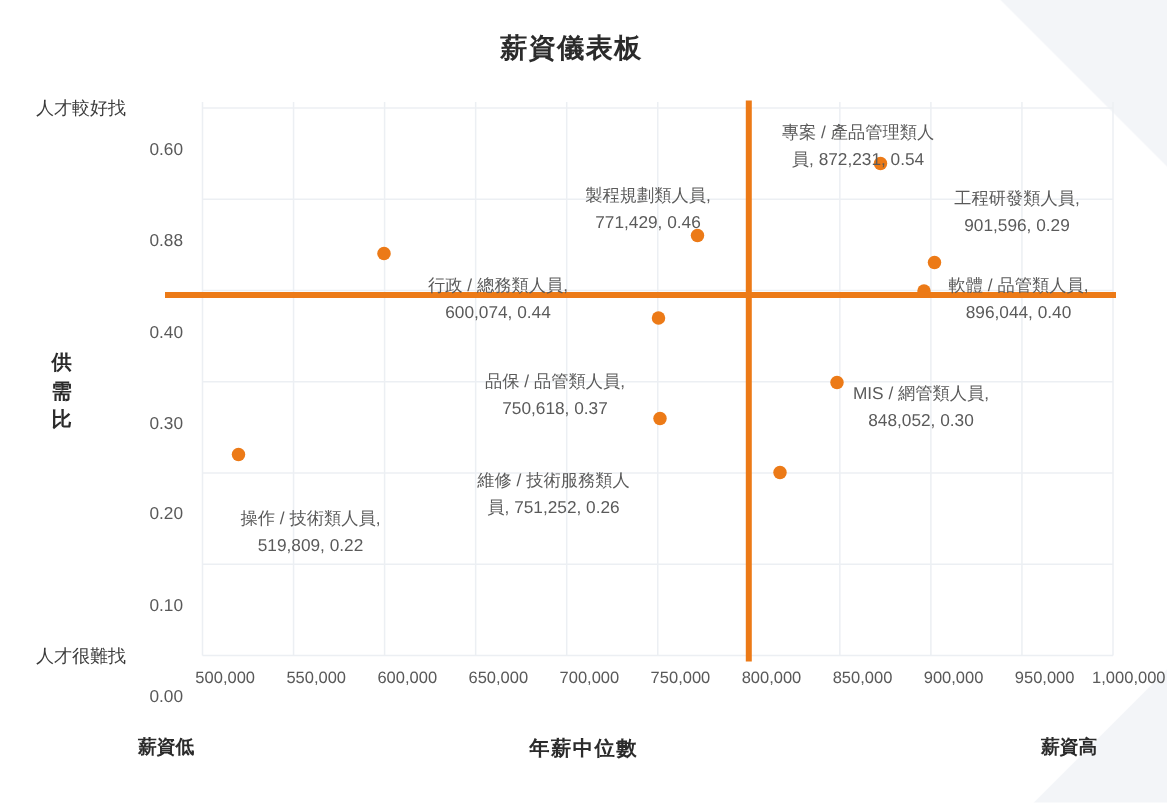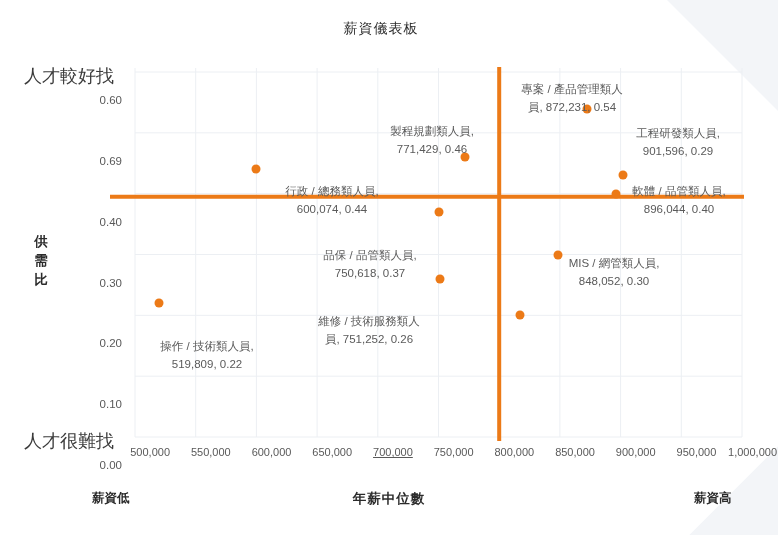--- a/index.html
+++ b/index.html
@@ -15,34 +15,34 @@
     background:linear-gradient(225deg,#f3f5f8 0%,#f3f5f8 46%,#ffffff 46.5%,#ffffff 100%);
     pointer-events:none;
   }
   #bg-wedge-br{
     position:absolute;bottom:0;right:0;width:120px;height:90px;
     background:linear-gradient(315deg,#f3f5f8 0%,#f3f5f8 42%,#ffffff 42.5%,#ffffff 100%);
     pointer-events:none;
   }
   #chart-title{
     position:absolute;left:0;top:20px;width:762px;text-align:center;
-    font-size:14px;font-weight:normal;color:#2b2b2b;letter-spacing:1px;
+    font-size:18px;font-weight:bold;color:#2b2b2b;letter-spacing:1px;
   }
   #plot-svg{position:absolute;left:0;top:0;}
   .tick-x{
     position:absolute;font-size:11px;color:#595959;text-align:right;
     width:70px;
   }
   .tick-y{
     position:absolute;font-size:11.5px;color:#595959;text-align:right;
     width:44px;
     margin-top:30px;
   }
   .axis-note{
-    position:absolute;font-size:18px;color:#3b3b3b;white-space:nowrap;
+    position:absolute;font-size:12px;color:#3b3b3b;white-space:nowrap;
   }
   #y-axis-title{
     position:absolute;left:30px;top:232px;width:22px;
     font-size:13.5px;font-weight:bold;color:#2b2b2b;
     line-height:19px;text-align:center;
   }
   #x-axis-title{
     position:absolute;left:0;top:490px;width:778px;text-align:center;
     font-size:13.5px;font-weight:bold;color:#2b2b2b;letter-spacing:1px;
   }
@@ -93,35 +93,35 @@
       <line x1="499.2" x2="499.2" y1="67" y2="441" stroke="#ec7a17" stroke-width="4"></line>
       <line x1="110" x2="744" y1="196.7083333333333" y2="196.7083333333333" stroke="#ec7a17" stroke-width="4"></line>
     </g>
 </svg>
 
 <div id="ticks-x">
     <div class="tick-x" style="left: 100px; top: 446px;">500,000</div>
     <div class="tick-x" style="left: 160.7px; top: 446px;">550,000</div>
     <div class="tick-x" style="left: 221.4px; top: 446px;">600,000</div>
     <div class="tick-x" style="left: 282.1px; top: 446px;">650,000</div>
-    <div class="tick-x" style="left: 342.8px; top: 446px; text-decoration: underline;">700,000</div>
+    <div class="tick-x" style="left: 342.8px; top: 446px;">700,000</div>
     <div class="tick-x" style="left: 403.5px; top: 446px;">750,000</div>
     <div class="tick-x" style="left: 464.2px; top: 446px;">800,000</div>
     <div class="tick-x" style="left: 524.9px; top: 446px;">850,000</div>
     <div class="tick-x" style="left: 585.6px; top: 446px;">900,000</div>
     <div class="tick-x" style="left: 646.3px; top: 446px;">950,000</div>
     <div class="tick-x" style="left: 707px; top: 446px;">1,000,000</div>
   </div>
 <div id="ticks-y">
     <div class="tick-y" style="left: 78px; top: 429px;">0.00</div>
     <div class="tick-y" style="left: 78px; top: 368.167px;">0.10</div>
     <div class="tick-y" style="left: 78px; top: 307.333px;">0.20</div>
     <div class="tick-y" style="left: 78px; top: 246.5px;">0.30</div>
     <div class="tick-y" style="left: 78px; top: 185.667px;">0.40</div>
-    <div class="tick-y" style="left: 78px; top: 124.833px;">0.69</div>
+    <div class="tick-y" style="left: 78px; top: 124.833px;">0.88</div>
     <div class="tick-y" style="left: 78px; top: 64px;">0.60</div>
   </div>
 
 <div id="y-axis-title">
     <div>供</div>
     <div>需</div>
     <div>比</div>
   </div>
 <div id="x-axis-title">年薪中位數</div>
 

